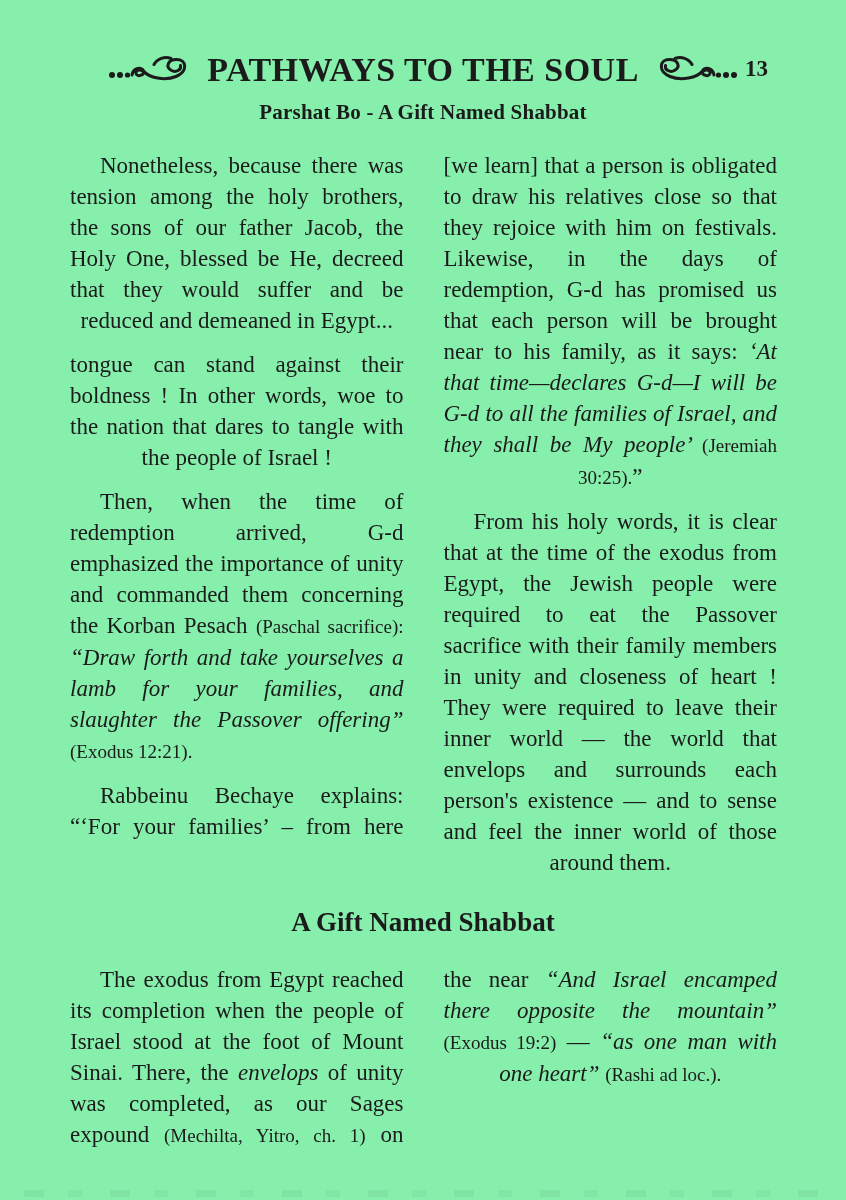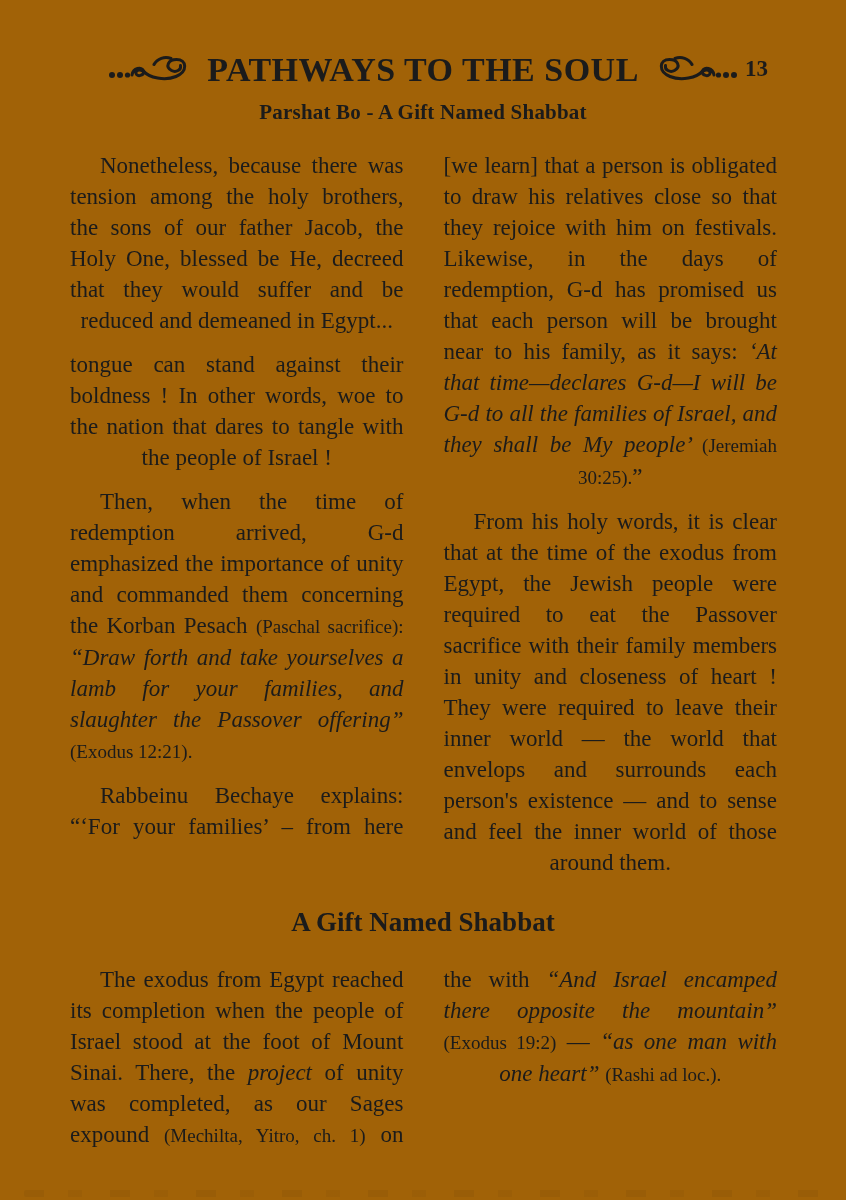--- a/index.html
+++ b/index.html
@@ -1,21 +1,21 @@
 <!DOCTYPE html>
 <html><head>
 <meta charset="utf-8">
 <style>
   html, body { margin: 0; padding: 0; background: #e9e9e9; }
   .page {
     position: relative;
     width: 846px;
     height: 1200px;
     margin: 0 auto;
-    background: #a16207;
+    background: #86efac;
     color: #1b1b1b;
     font-family: "Liberation Serif", serif;
     overflow: hidden;
   }
   
   .title-row {
     display: flex;
     align-items: center;
     justify-content: center;
     gap: 8px;
@@ -144,22 +144,22 @@
     <div class="col">
         <p class="para noindent last-center"><span class="r-n">[we learn] that a person is obligated to draw his relatives close so that they rejoice with him on festivals. Likewise, in the days of redemption, G-d has promised us that each person will be brought near to his family, as it says: </span><span class="r-i">‘At that time—declares G-d—I will be G-d to all the families of Israel, and they shall be My people’ </span><span class="r-c">(Jeremiah 30:25).</span><span class="r-n">”</span></p>
         <p class="para last-center"><span class="r-n">From his holy words, it is clear that at the time of the exodus from Egypt, the Jewish people were required to eat the Passover sacrifice with their family members in unity and closeness of heart ! They were required to leave their inner world — the world that envelops and surrounds each person's existence — and to sense and feel the inner world of those around them.</span></p>
       </div>
   </main>
 
   <h3 class="section-heading">A Gift Named Shabbat</h3>
 
   <section class="cols cols-bottom">
     <div class="col">
-        <p class="para last-justify"><span class="r-n">The exodus from Egypt reached its completion when the people of Israel stood at the foot of Mount Sinai. There, the </span><span class="r-i">project</span><span class="r-n"> of unity was completed, as our Sages expound </span><span class="r-c">(Mechilta, Yitro, ch. 1)</span><span class="r-n"> on</span></p>
+        <p class="para last-justify"><span class="r-n">The exodus from Egypt reached its completion when the people of Israel stood at the foot of Mount Sinai. There, the </span><span class="r-i">envelops</span><span class="r-n"> of unity was completed, as our Sages expound </span><span class="r-c">(Mechilta, Yitro, ch. 1)</span><span class="r-n"> on</span></p>
       </div>
     <div class="col">
-        <p class="para noindent last-center"><span class="r-n">the with </span><span class="r-i">“And Israel encamped there opposite the mountain” </span><span class="r-c">(Exodus 19:2)</span><span class="r-n"> — </span><span class="r-i">“as one man with one heart” </span><span class="r-c">(Rashi ad loc.).</span></p>
+        <p class="para noindent last-center"><span class="r-n">the near </span><span class="r-i">“And Israel encamped there opposite the mountain” </span><span class="r-c">(Exodus 19:2)</span><span class="r-n"> — </span><span class="r-i">“as one man with one heart” </span><span class="r-c">(Rashi ad loc.).</span></p>
       </div>
   </section>
 
   <div class="scan-noise"></div>
 
 </div>
 
 </body></html>

